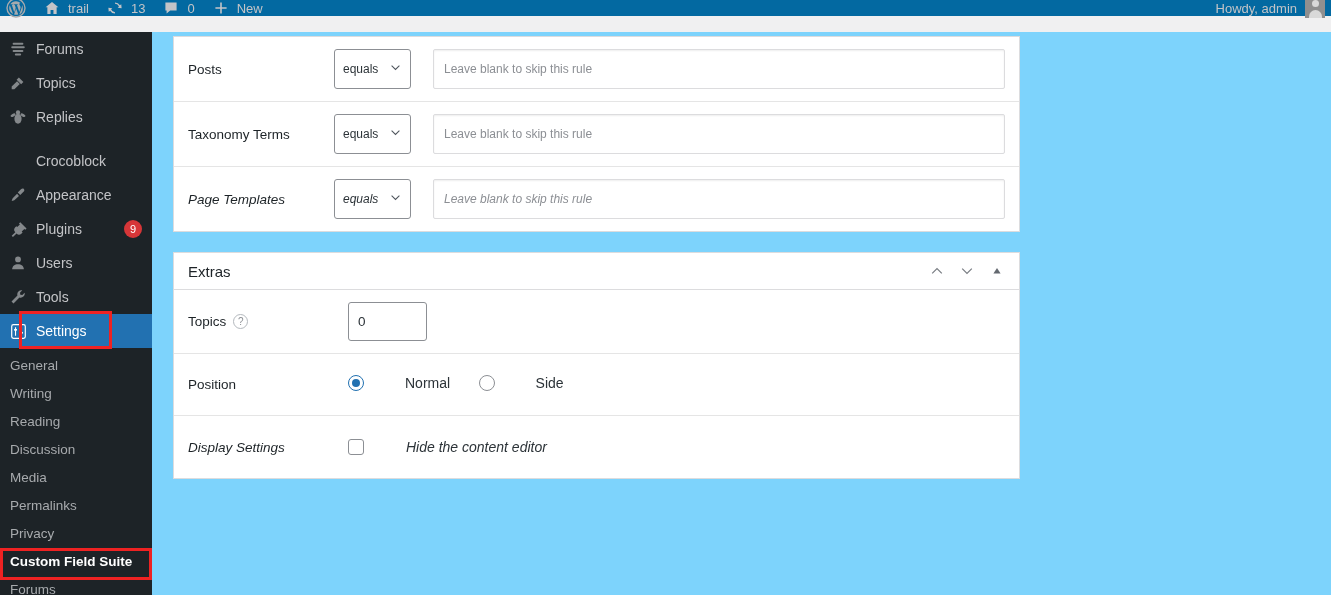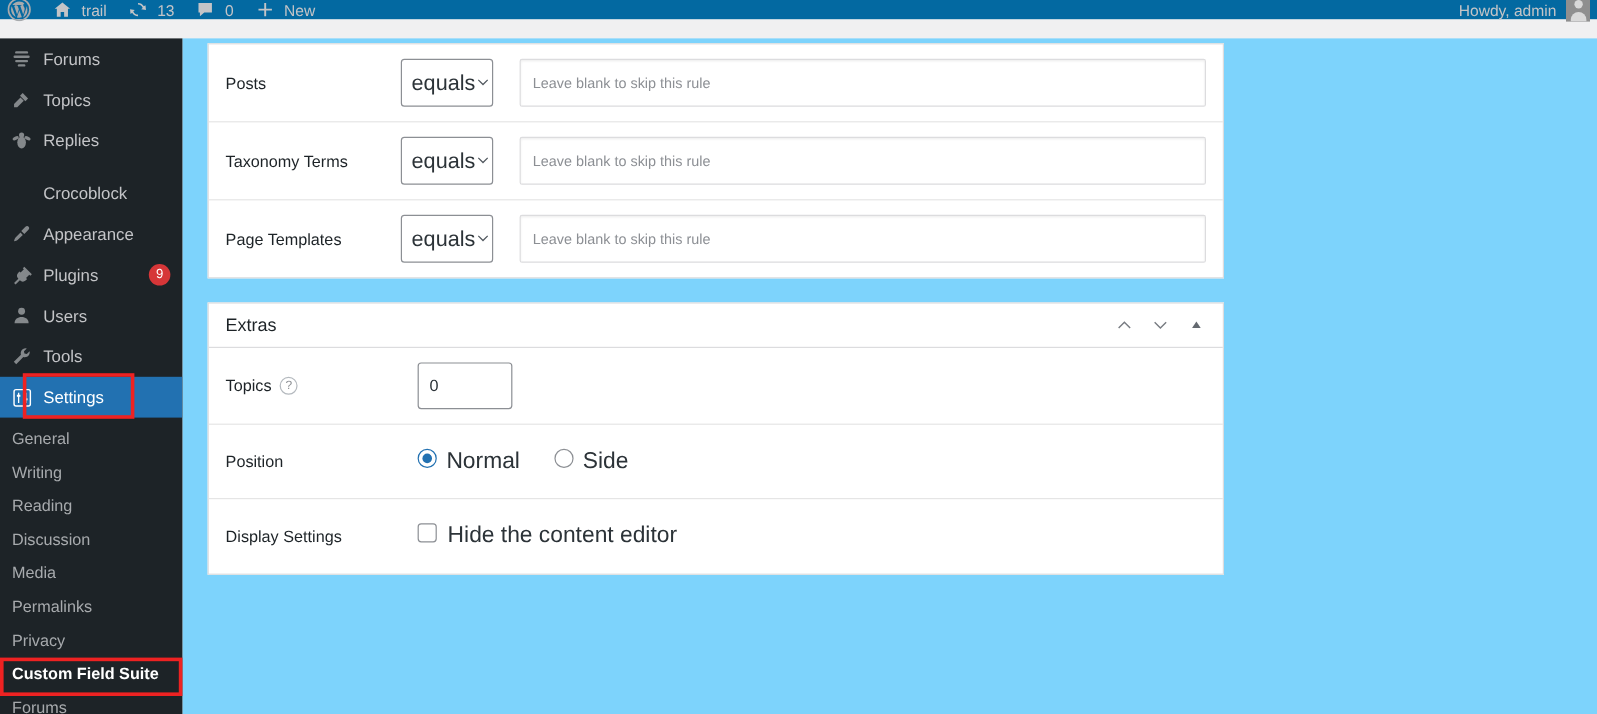--- a/index.html
+++ b/index.html
@@ -109,59 +109,59 @@
   .panel-head .title { flex: 1; }
   .head-actions { display: flex; align-items: center; gap: 14px; }
   .head-actions .hbtn { display: inline-flex; align-items: center; justify-content: center; width: 16px; height: 16px; }
 
   .row {
     display: flex; align-items: center;
     border-bottom: 1px solid #e5e5e5;
     padding: 12px 14px;
     min-height: 62px;
   }
-  .row:last-child { border-bottom: none; }
+  .row:last-child { border-bottom: none; font-style: italic; }
   .row-label {
     width: 146px; min-width: 146px;
     font-size: 13.5px; color: #1d2327;
     display: flex; align-items: center; gap: 7px;
   }
   .help-icon {
     width: 15px; height: 15px; border-radius: 50%;
     border: 1px solid #b4b9be; color: #8c8f94;
     font-size: 10px; line-height: 13px; text-align: center;
     display: inline-block;
   }
   .select-box {
     width: 77px; height: 40px;
     border: 1px solid #8c8f94; border-radius: 3px;
     background: #fff;
     display: flex; align-items: center; justify-content: space-between;
     padding: 0 8px;
-    font-size: 18px; color: #2c3338;
+    font-size: 12px; color: #2c3338;
   }
   .text-input {
     flex: 1; height: 40px;
     border: 1px solid #dcdcde; border-radius: 2px;
     background: #fff;
     box-shadow: inset 0 1px 2px rgba(0,0,0,.07);
     display: flex; align-items: center;
     padding: 0 10px; margin-left: 22px;
     font-size: 12px; color: #8c8f94;
   }
   .num-input {
     width: 79px; height: 39px;
     border: 1px solid #8c8f94; border-radius: 3px;
     background: #fff;
     display: flex; align-items: center;
     padding: 0 9px; font-size: 13.5px; color: #2c3338;
   }
   .opt {
-    display: inline-flex; align-items: flex-start;
-    font-size: 19px; color: #2c3338; margin-right: 24px;
+    display: inline-flex; align-items: flex-end;
+    font-size: 14px; color: #2c3338; margin-right: 24px; gap: 33px;
   }
   .radio {
     width: 16px; height: 16px; border-radius: 50%;
     border: 1px solid #8c8f94; background: #fff;
     margin-right: 8px; position: relative; display: inline-block;
   }
   .radio.checked { border-color: #2271b1; }
   .radio.checked::after {
     content: ""; position: absolute;
     width: 8px; height: 8px; border-radius: 50%;

